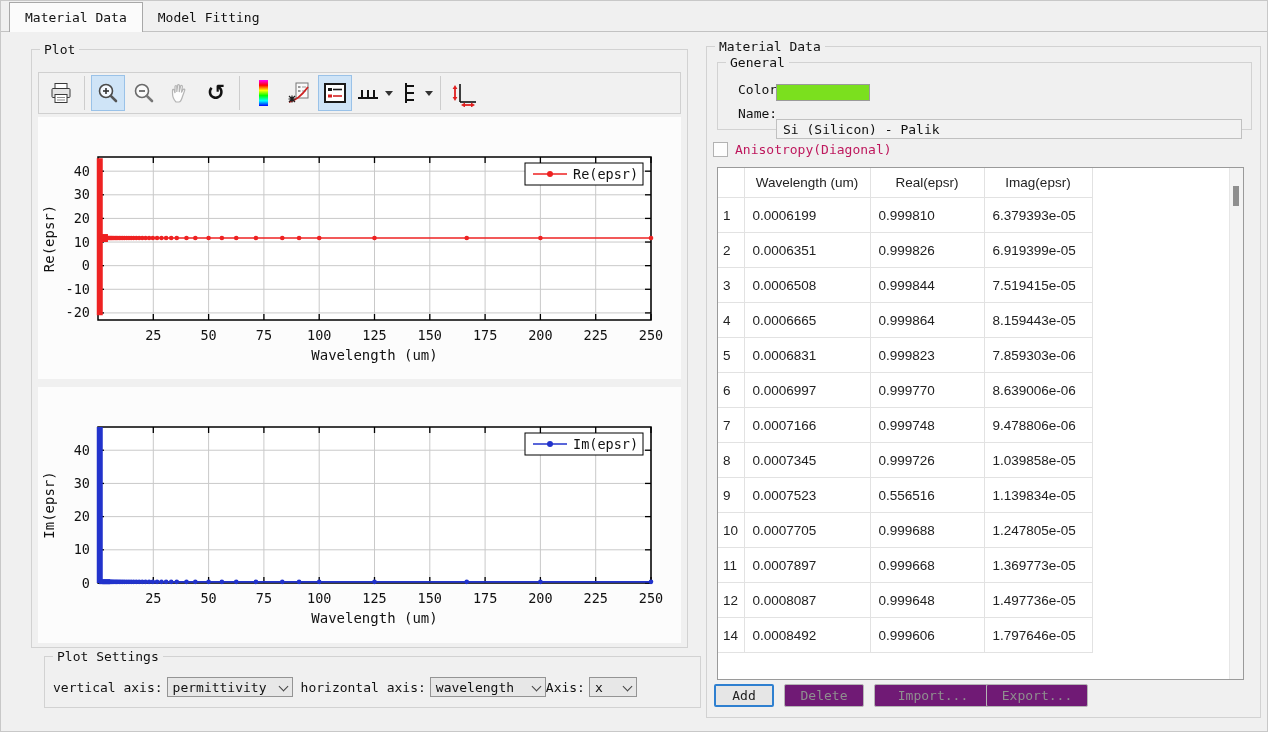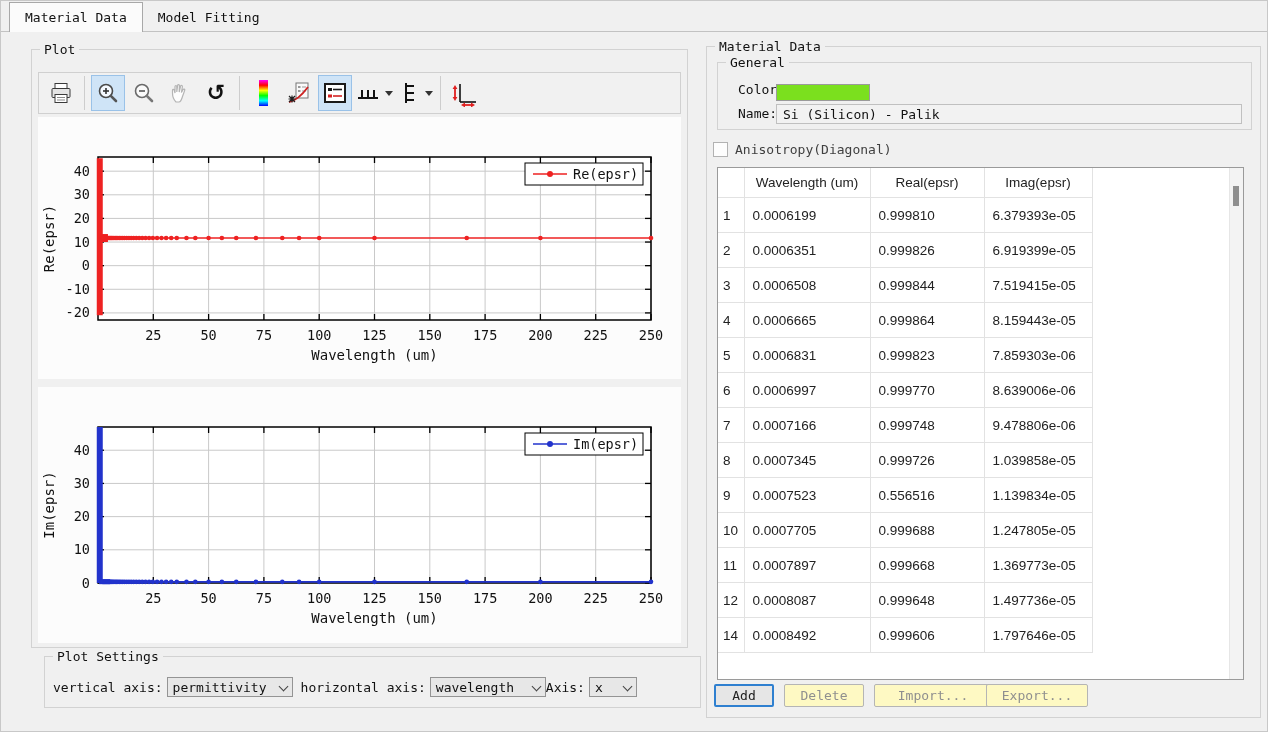--- a/index.html
+++ b/index.html
@@ -36,31 +36,31 @@
   .ps-row{position:absolute;left:8px;top:20px;display:flex;align-items:center;font-size:13px;white-space:nowrap;}
   .combo{height:20px;background:#e7e7e7;border:1px solid #949494;display:inline-flex;align-items:center;
          padding:0 20px 0 5px;position:relative;font-size:13px;box-sizing:border-box;margin-left:4px;}
   .combo .chev{position:absolute;right:5px;top:5px;width:6px;height:6px;
                border-right:1.5px solid #444;border-bottom:1.5px solid #444;transform:rotate(45deg);}
   
   .swatch{position:absolute;width:92px;height:15px;border:1px solid #9a9a9a;}
   .name-input{position:absolute;height:18px;background:#f2f2f2;border:1px solid #c0c0c0;
               font-family:"DejaVu Sans Mono","Liberation Mono",monospace;font-size:13px;color:#111;
               padding:0 0 0 6px;box-sizing:content-box;}
-  .aniso{position:absolute;display:flex;align-items:center;font-size:13px;color:#404040;}
+  .aniso{position:absolute;display:flex;align-items:center;font-size:13px;color:#be185d;}
   .cbox{width:13px;height:13px;background:#fdfdfd;border:1px solid #b2b2b2;margin-right:7px;flex:none;}
   .tbl-viewport{position:absolute;background:#fff;border:1px solid #9a9a9a;overflow:hidden;
                 font-family:"Liberation Sans","DejaVu Sans",sans-serif;font-size:13.5px;color:#222;}
   table.mat{border-collapse:collapse;table-layout:fixed;width:374px;}
   table.mat th{font-weight:normal;height:27px;text-align:center;border-right:1px solid #e2e2e2;border-bottom:1px solid #e2e2e2;}
   table.mat td{height:32px;border-right:1px solid #e2e2e2;border-bottom:1px solid #e2e2e2;padding-left:8px;white-space:nowrap;overflow:hidden;}
   table.mat td.rn{padding-left:5px;}
   .vscroll{position:absolute;top:0;right:0;width:13px;bottom:0;background:#f3f3f3;border-left:1px solid #e6e6e6;}
   .vthumb{position:absolute;left:3px;top:18px;width:6px;height:20px;background:#8f8f8f;}
-  .btnrow .btn{position:absolute;height:23px;background:#fef9c3;border:1px solid #b5b5b5;border-radius:2px;
+  .btnrow .btn{position:absolute;height:23px;background:#701a75;border:1px solid #b5b5b5;border-radius:2px;
        font-family:"DejaVu Sans Mono","Liberation Mono",monospace;font-size:13px;color:#8f8f8f;
        display:flex;align-items:center;justify-content:center;box-sizing:border-box;}
   .btnrow .btn.primary{border:2px solid #2f80d0;color:#222;background:#e6e6e6;}
 </style>
 </head>
 <body>
 
 <div class="screen">
 
   <div class="tabbar" id="tabbar">
@@ -460,21 +460,21 @@
   </div>
 
   <div class="group" style="left:705px;top:45px;width:553px;height:670px;">
     <span class="glabel">Material Data</span>
 
     <div class="group" style="left:10px;top:15px;width:533px;height:66px;">
       <span class="glabel">General</span>
       <span style="position:absolute;left:20px;top:19px;font-size:13px;">Color:</span>
       <span class="swatch" id="color-swatch" style="left: 58px; top: 21px; background: rgb(123, 224, 30);"></span>
       <span style="position:absolute;left:20px;top:43px;font-size:13px;">Name:</span>
-      <input class="name-input" style="left: 58px; top: 41px; width: 458px;" value="Si (Silicon) - Palik">
+      <input class="name-input" style="left: 58px; top: 56px; width: 458px;" value="Si (Silicon) - Palik">
     </div>
 
     <div class="aniso" style="left:6px;top:95px;">
       <span class="cbox"></span>
       <span>Anisotropy(Diagonal)</span>
     </div>
 
     <div class="tbl-viewport" style="left:10px;top:120px;width:525px;height:511px;">
       <table class="mat" id="mat-table">
           <colgroup>

